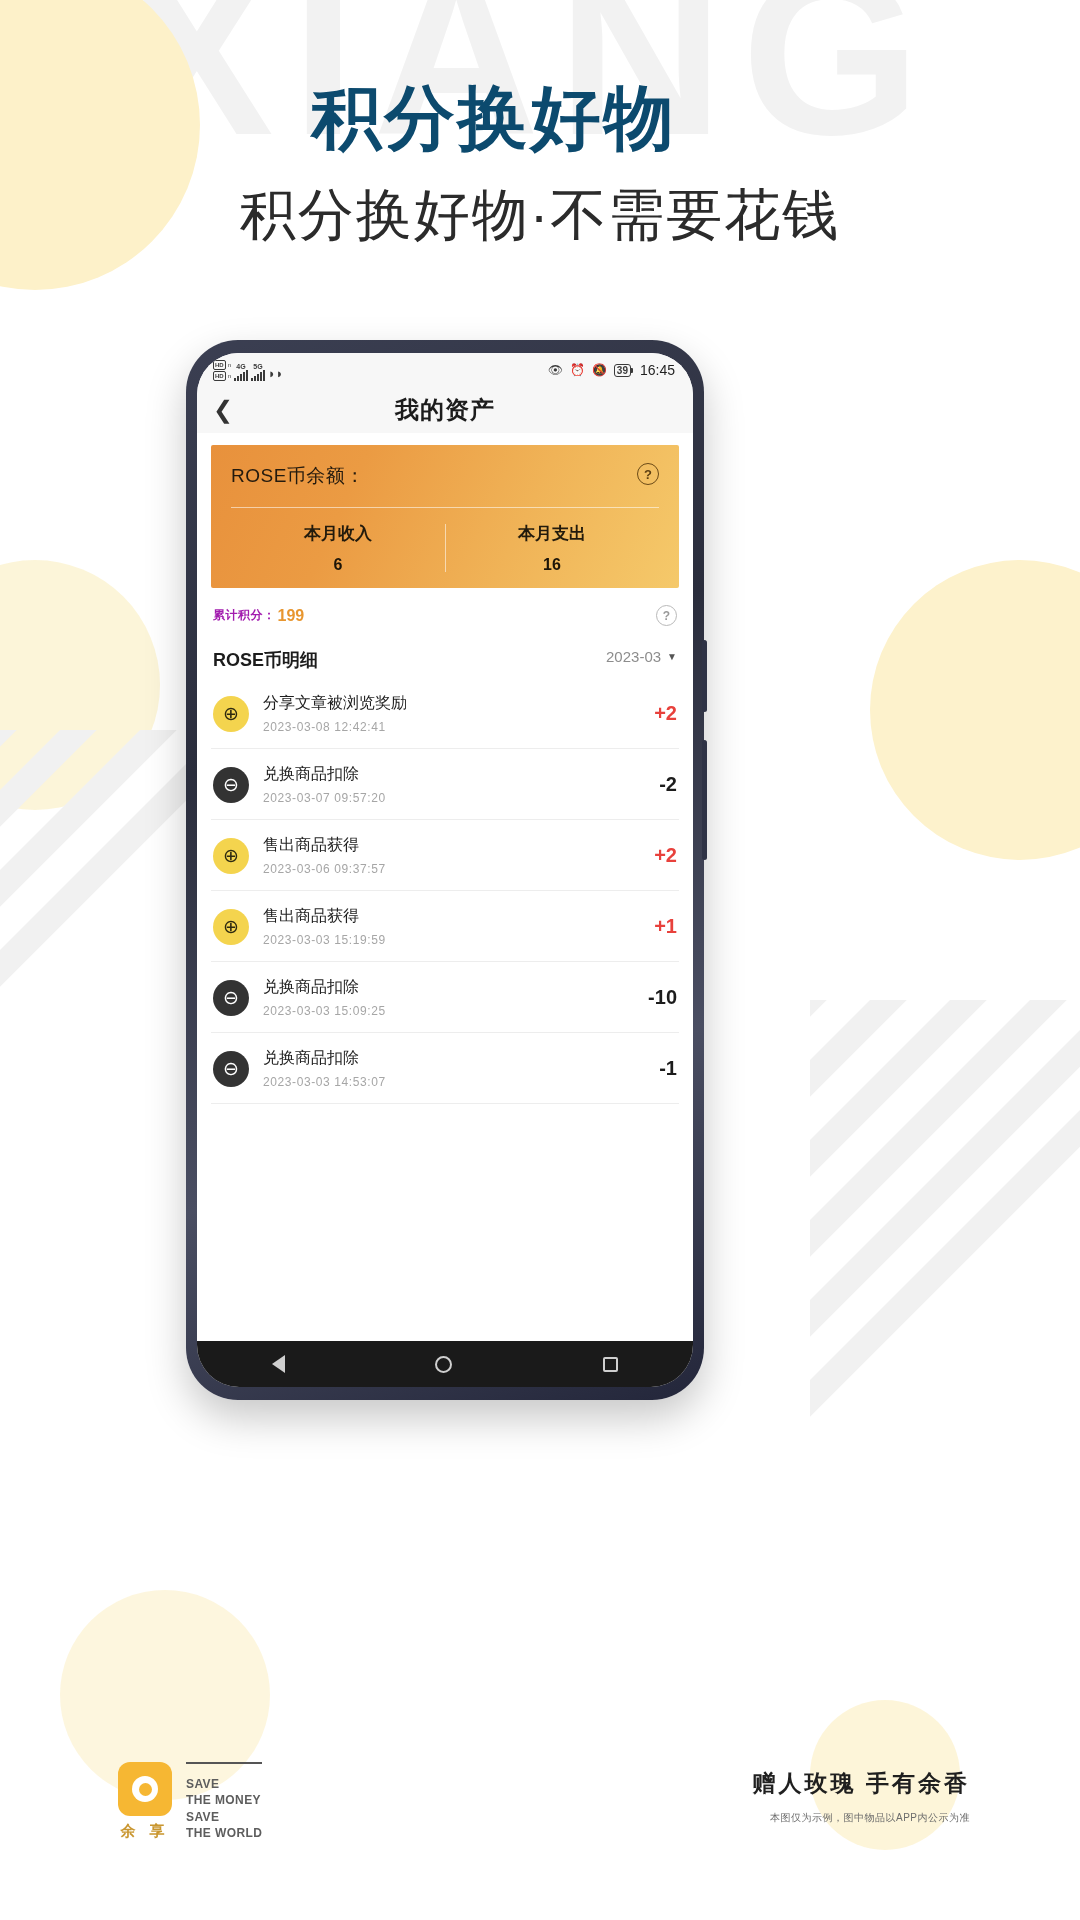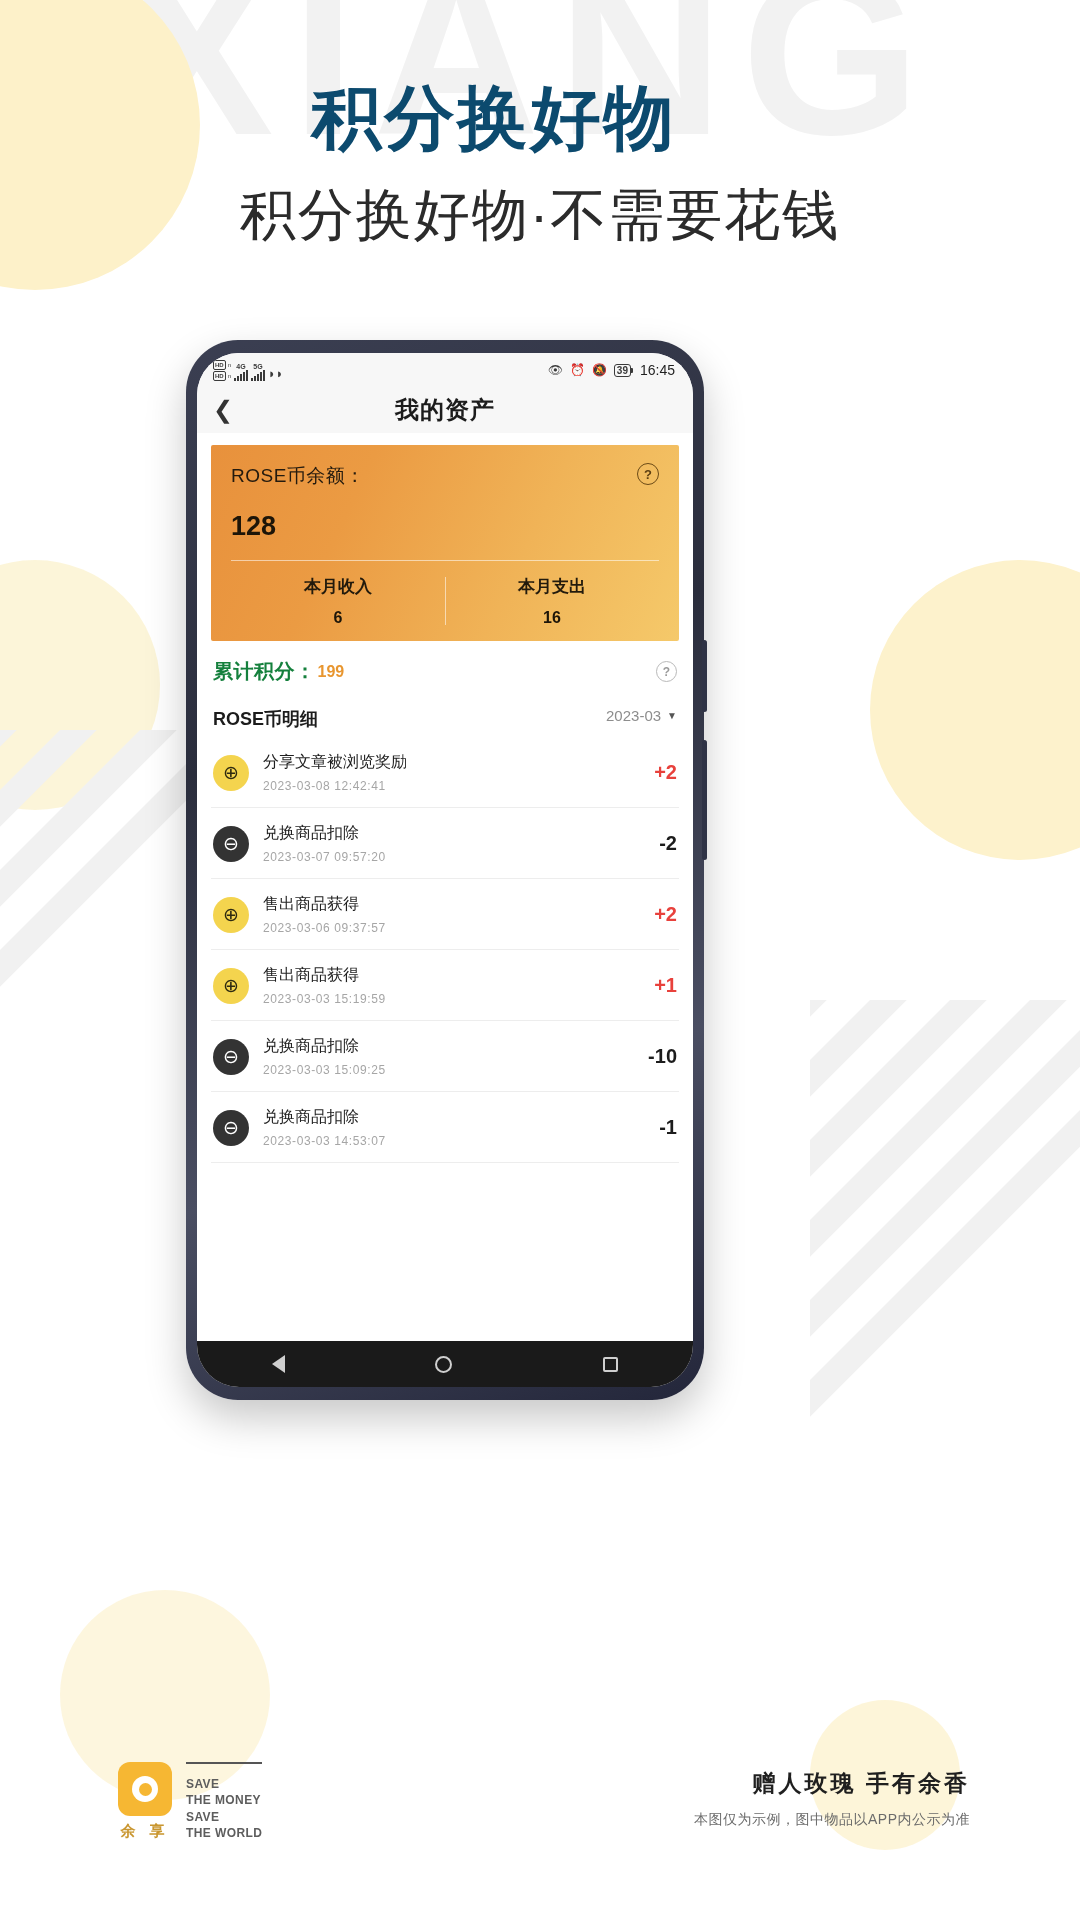--- a/index.html
+++ b/index.html
@@ -138,21 +138,21 @@
   .bc-col + .bc-col::before{
     content:""; position:absolute; left:0; top:2px; bottom:2px; width:1px;
     background:rgba(255,255,255,.55);
   }
   .bc-col-t { font-size:17px; font-weight:600; color:#221a0c; }
   .bc-col-v { font-size:16px; font-weight:bold; color:#1d1508; margin-top:11px; }
 
   .points-row {
     display:flex; align-items:center; margin-top:17px; padding: 0 2px;
   }
-  .points-label { font-size:20px; font-weight:bold; color:#15803d; letter-spacing:.5px; }
+  .points-label { font-size:12px; font-weight:bold; color:#a21caf; letter-spacing:.5px; }
   .points-value { font-size:16px; font-weight:bold; color:#e8962f; margin-left:2px; }
   .help-ic2 {
     margin-left:auto; width:21px; height:21px; border-radius:50%;
     border:1.3px solid #b9b9b9; color:#9a9a9a; font-size:12px;
     display:flex; align-items:center; justify-content:center; font-weight:bold;
   }
 
   .detail-head {
     display:flex; align-items:flex-start; margin-top:22px; padding: 0 2px;
   }
@@ -198,21 +198,21 @@
   .brand-logo-inner{
     width:26px;height:26px;border-radius:50%;background:#fff;
     display:flex;align-items:center;justify-content:center;
   }
   .brand-logo-dot{width:13px;height:13px;border-radius:50%;background:#f6b733;}
   .brand-cn { font-size:15px; color:#c9962f; letter-spacing:5px; margin-top:6px; font-weight:600;}
   .brand-left { display:flex; flex-direction:column; align-items:center; }
   .brand-en { font-size:12px; line-height:1.35; color:#5d5d5d; font-weight:bold; letter-spacing:.4px; border-top:2px solid #555; padding-top:12px;}
   .footer-right { position:absolute; right:110px; top:6px; text-align:right; }
   .slogan { font-size:23px; font-weight:bold; color:#1f1f1f; letter-spacing:3px; }
-  .disclaimer { font-size:14px; color:#6b6b6b; margin-top:12px; letter-spacing:.5px; }
+  .disclaimer { font-size:10px; color:#6b6b6b; margin-top:12px; letter-spacing:.5px; }
 </style>
 </head>
 <body>
 
 <div class="bg">
   <div class="wm-text">XIANG</div>
   <div class="blob blob-a"></div>
   <div class="blob blob-b"></div>
   <div class="blob blob-c"></div>
   <div class="blob blob-d"></div>
@@ -289,21 +289,20 @@
       <span class="nav-title">我的资产</span>
     </div>
 
     <div class="content">
 
       <div class="balance-card">
         <div class="bc-top">
           <span class="bc-label">ROSE币余额：</span>
           <span class="help-ic">?</span>
         </div>
-        <div class="bc-amount">128</div>
         <div class="bc-div"></div>
         <div class="bc-stats">
           <div class="bc-col">
             <div class="bc-col-t">本月收入</div>
             <div class="bc-col-v">6</div>
           </div>
           <div class="bc-col">
             <div class="bc-col-t">本月支出</div>
             <div class="bc-col-v">16</div>
           </div>

